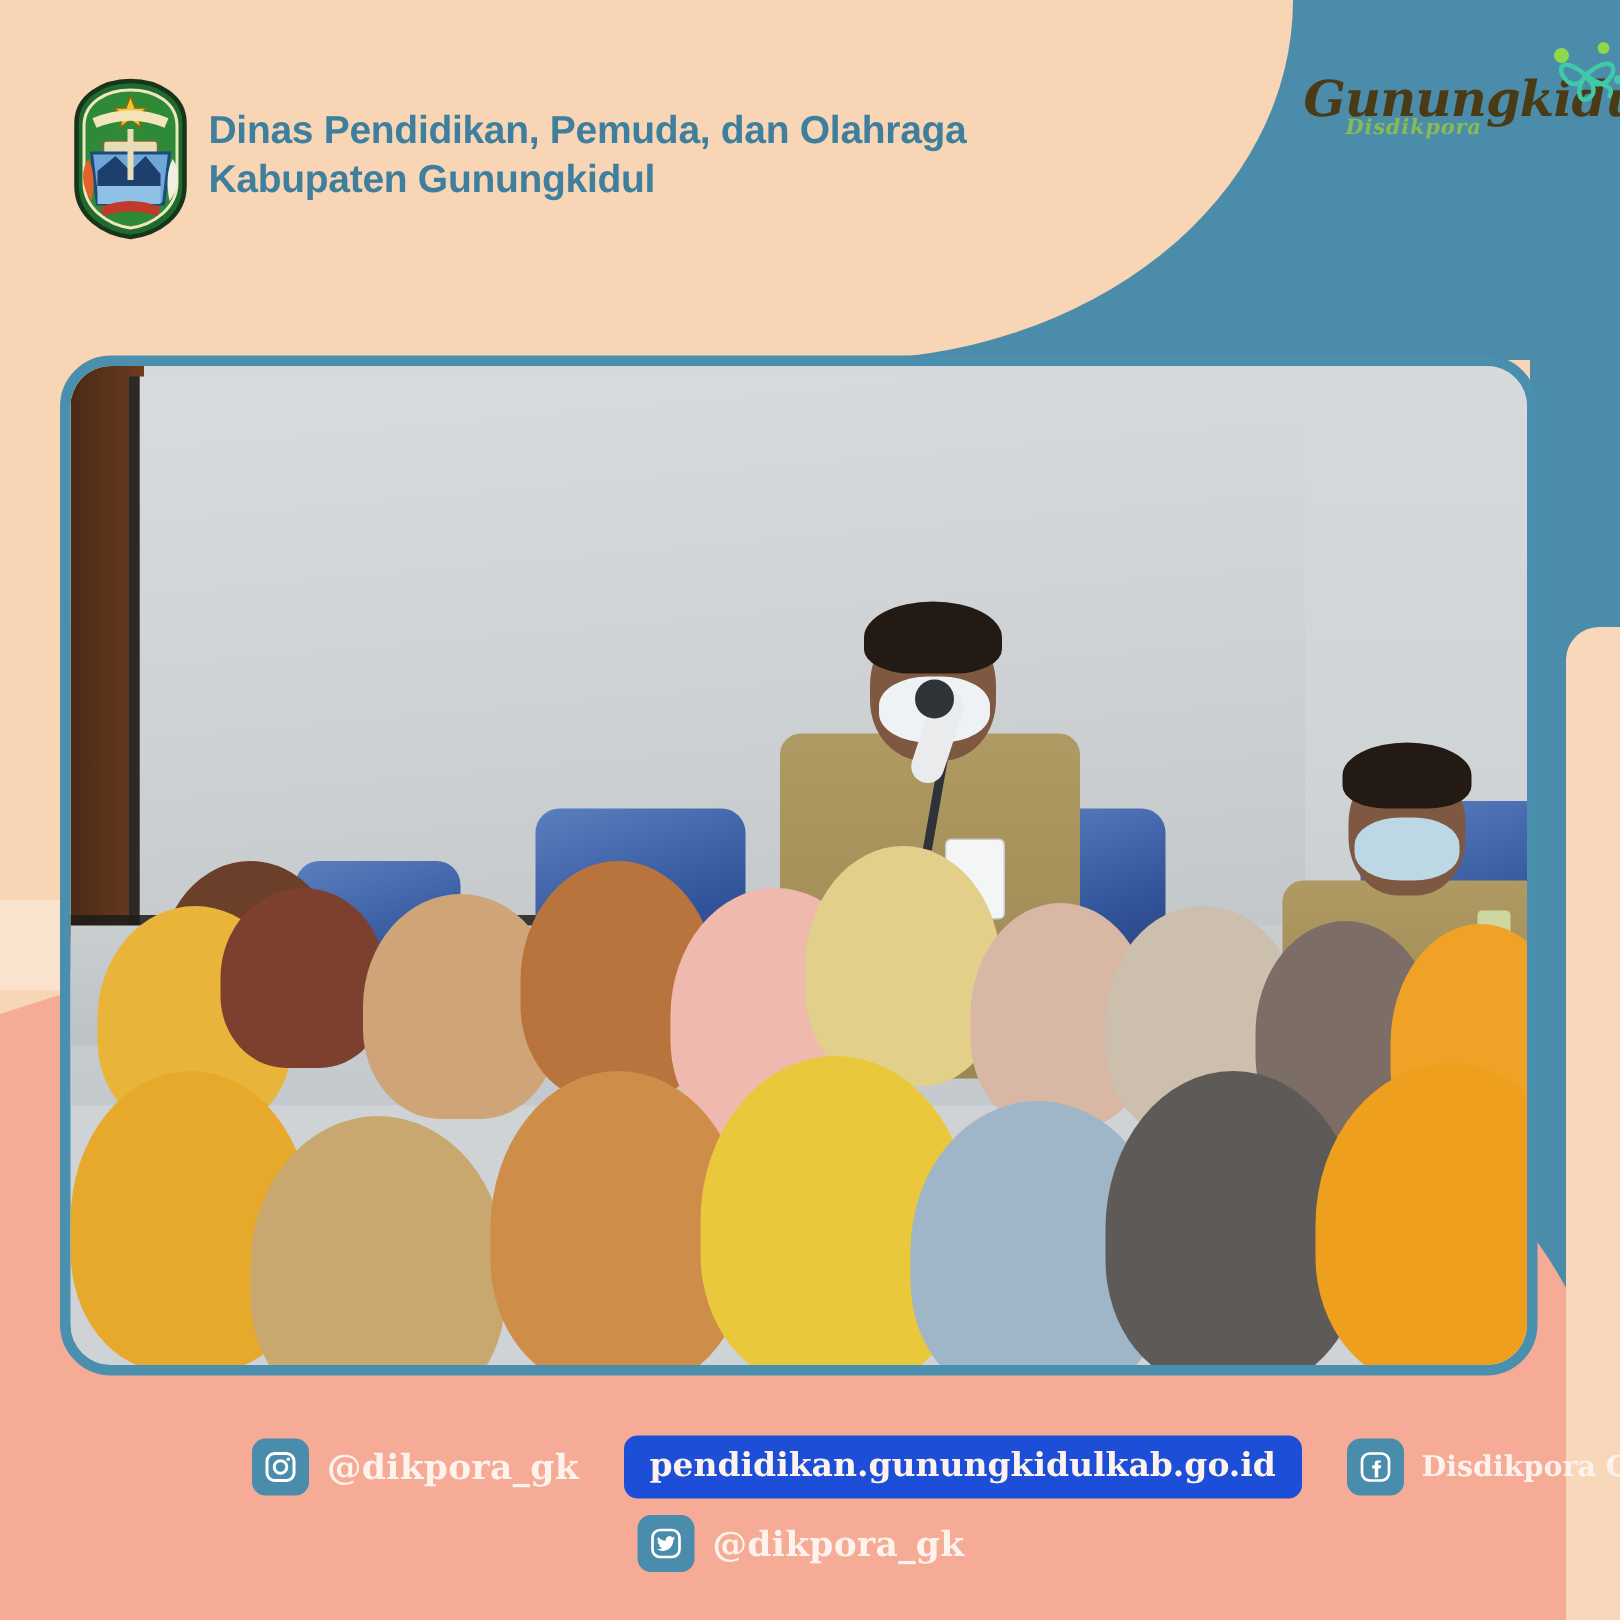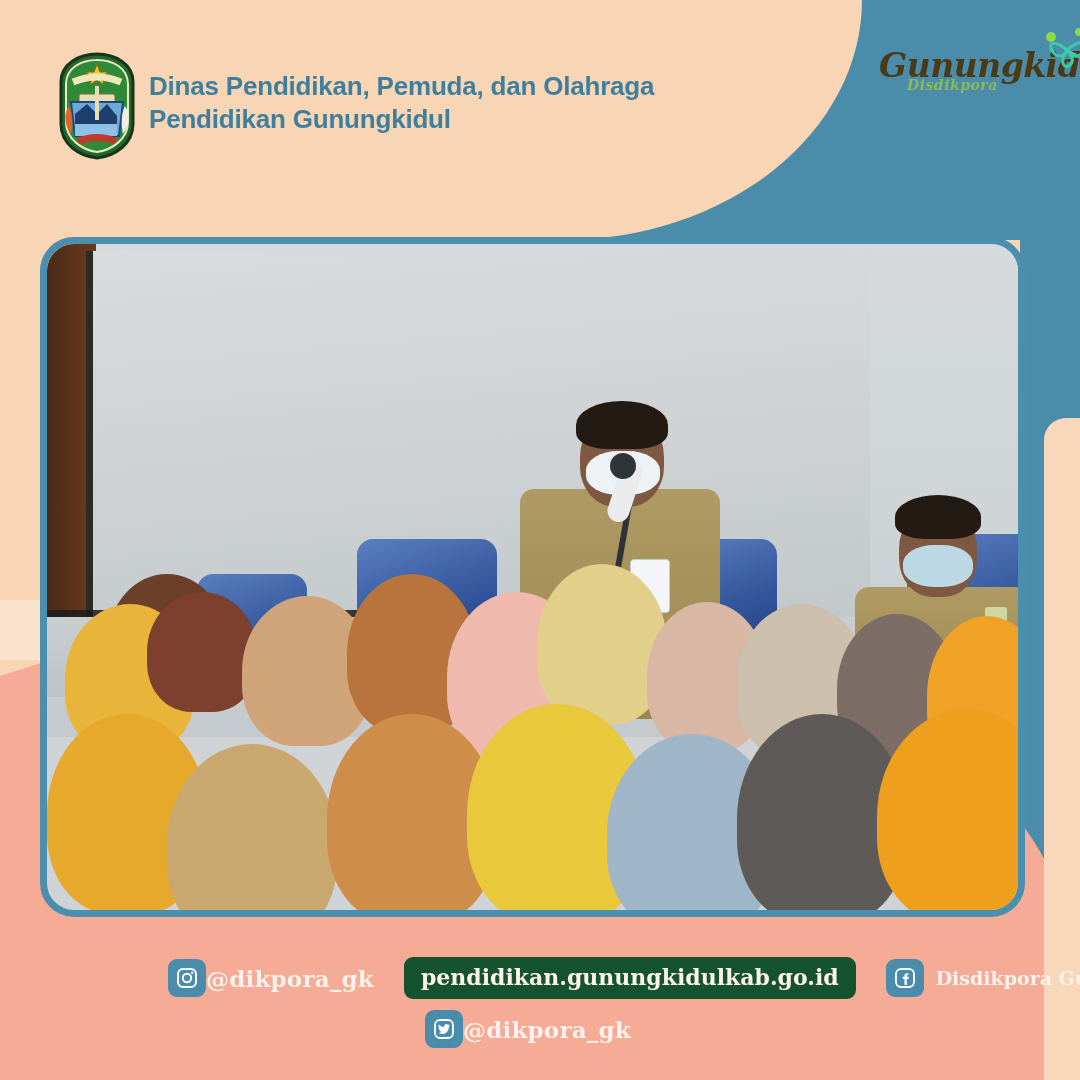--- a/index.html
+++ b/index.html
@@ -48,21 +48,21 @@
     border-radius:50% 50% 0 0 / 46% 46% 0 0;
     transform:rotate(-6deg);
   }
   
   .bg-cream-sliver{
     position:absolute;left:0px;top:600px;width:40px;height:60px;
     background:#f9e3cd;
   }
 
   
-  .header{position:absolute;left:13px;top:0;width:900px;height:200px;}
+  .header{position:absolute;left:3px;top:0;width:900px;height:200px;}
   .crest{
     position:absolute;left:40px;top:52px;width:88px;height:108px;
   }
   .brand-title{
     position:absolute;left:136px;top:70px;width:640px;
     color:#3f7f9e;font-weight:bold;font-size:26px;line-height:33px;
     letter-spacing:-0.2px;
   }
   .brand-line{display:block;white-space:nowrap;}
 
@@ -113,25 +113,25 @@
   
   .footer{position:absolute;left:0;top:930px;width:1080px;height:150px;}
   .row{position:absolute;display:flex;align-items:center;}
   .row1{left:168px;top:27px;}
   .row2{left:425px;top:80px;}
   .sicon{
     width:38px;height:38px;border-radius:9px;background:#4a8cab;
     display:flex;align-items:center;justify-content:center;flex:0 0 auto;
   }
   .shandle{
-    color:#fdf3ec;font-size:23px;font-weight:bold;
+    margin-left:12px;color:#fdf3ec;font-size:23px;font-weight:bold;
     font-family:"DejaVu Serif",serif;letter-spacing:.2px;white-space:nowrap;
   }
   .sitepill{
-    margin-left:30px;background:#14532d;color:#fdf3ec;border-radius:9px;
+    margin-left:30px;background:#1d4ed8;color:#fdf3ec;border-radius:9px;
     padding:7px 17px 9px;font-size:22px;font-weight:bold;
     font-family:"DejaVu Serif",serif;white-space:nowrap;
   }
   .fbwrap{margin-left:30px;display:flex;align-items:center;}
   .fblabel{
     margin-left:12px;color:#fdf3ec;font-size:19px;font-weight:bold;
     font-family:"DejaVu Serif",serif;white-space:nowrap;
   }
 </style>
 </head>
@@ -162,21 +162,21 @@
         <path d="M22 72 L64 72 L64 84 L22 84 Z" fill="#8fc1e6"></path>
         <rect x="42" y="34" width="4" height="34" fill="#e8ddb4"></rect>
         <path d="M16 54 C10 62 12 74 18 82 C20 72 20 62 16 54 Z" fill="#e2622a"></path>
         <path d="M72 54 C78 62 76 74 70 82 C68 72 68 62 72 54 Z" fill="#f0efe2"></path>
         <path d="M24 86 Q44 78 64 86 L62 92 Q44 86 26 92 Z" fill="#c0392b"></path>
       </svg>
     </div>
 
     <div class="brand-title">
       <span class="brand-line">Dinas Pendidikan, Pemuda, dan Olahraga</span>
-      <span class="brand-line">Pendidikan Gunungkidul</span>
+      <span class="brand-line">Kabupaten Gunungkidul</span>
     </div>
 
     <div class="gk-logo">
       <div class="gk-word">Gunungkidul</div>
       <div class="gk-sub">Disdikpora</div>
       <div class="gk-flourish">
         <svg viewBox="0 0 60 54" width="60" height="54">
           <g fill="none" stroke="#3ec9a7" stroke-width="3" stroke-linecap="round">
             <path d="M30 30 C16 18 10 24 16 32 C21 39 28 36 30 30 Z"></path>
             <path d="M30 30 C44 18 52 22 47 31 C42 39 33 37 30 30 Z"></path>

